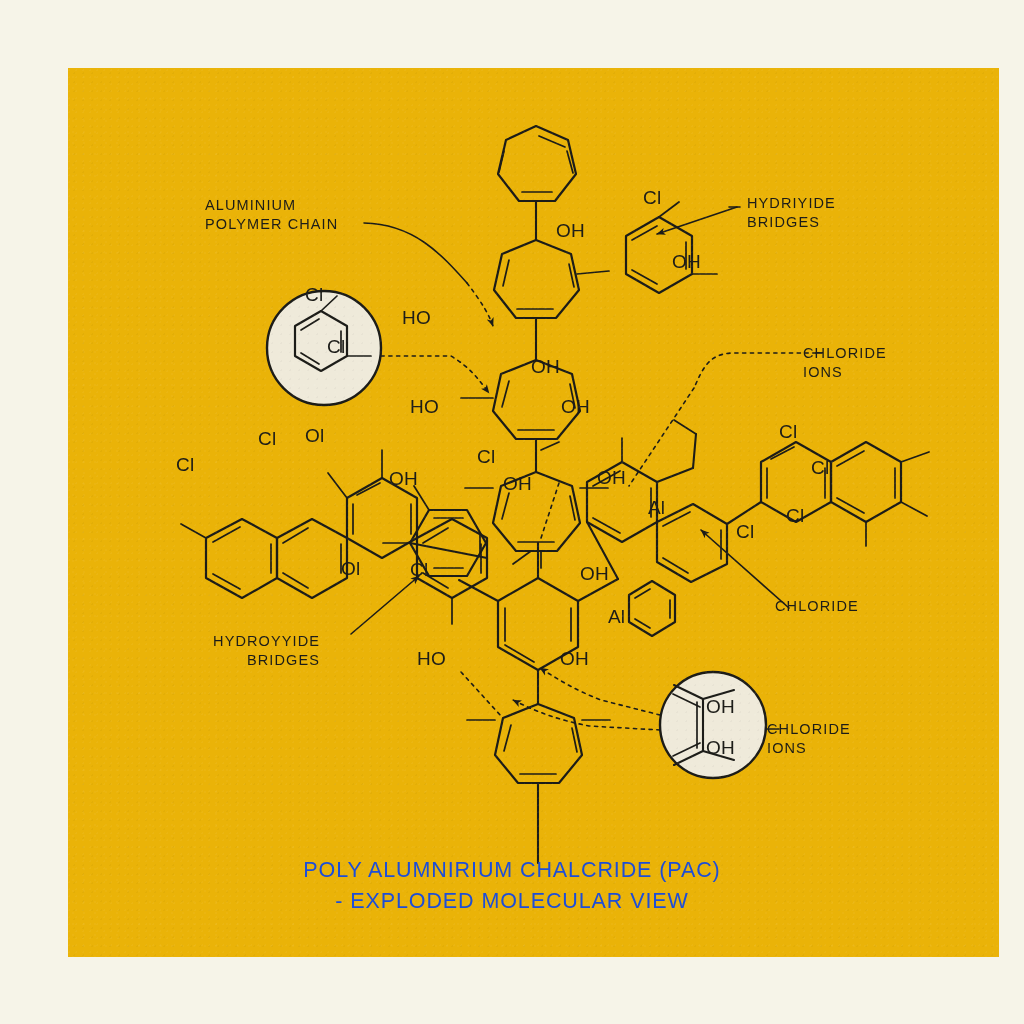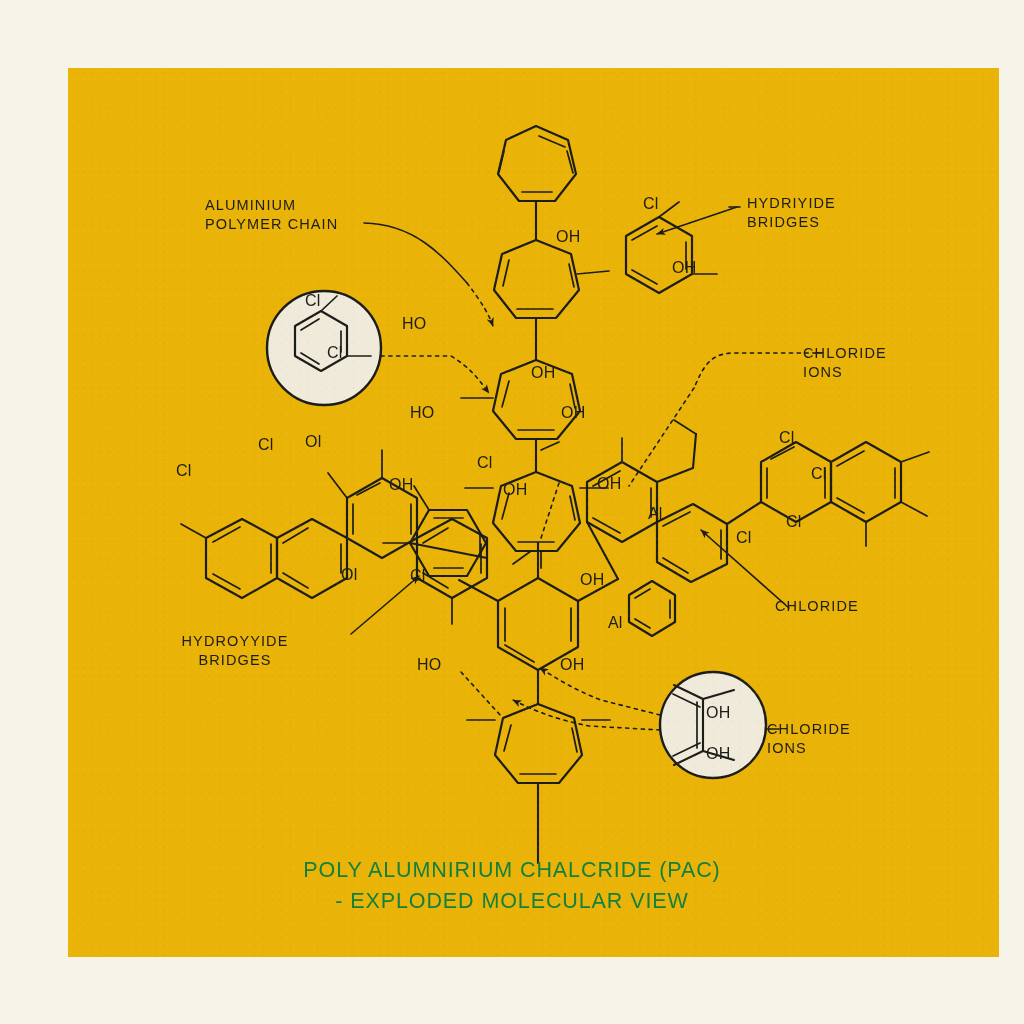--- a/index.html
+++ b/index.html
@@ -50,33 +50,32 @@
     font-family: "Liberation Sans", sans-serif;
     letter-spacing: 0.6px;
     white-space: pre;
     line-height: 1.28;
     user-select: none;
   }
   .callout {
     font-size: 14.5px;
     letter-spacing: 1.1px;
   }
-  .callout.rt  { text-align: center; }
+  .callout.rt  { text-align: right; }
   .atom {
-    font-size: 16px;
+    font-size: 19px;
     letter-spacing: 0.2px;
-    margin-top: 8px;
   }
   #title {
     position: absolute;
     left: 0;
     right: 0;
     top: 855px;
     text-align: center;
-    color: #15803d;
+    color: #1d4ed8;
     font-size: 21.5px;
     letter-spacing: 0.9px;
     line-height: 1.42;
     font-family: "Liberation Sans", sans-serif;
     white-space: pre-line;
   }
 </style>
 </head>
 <body>
 

